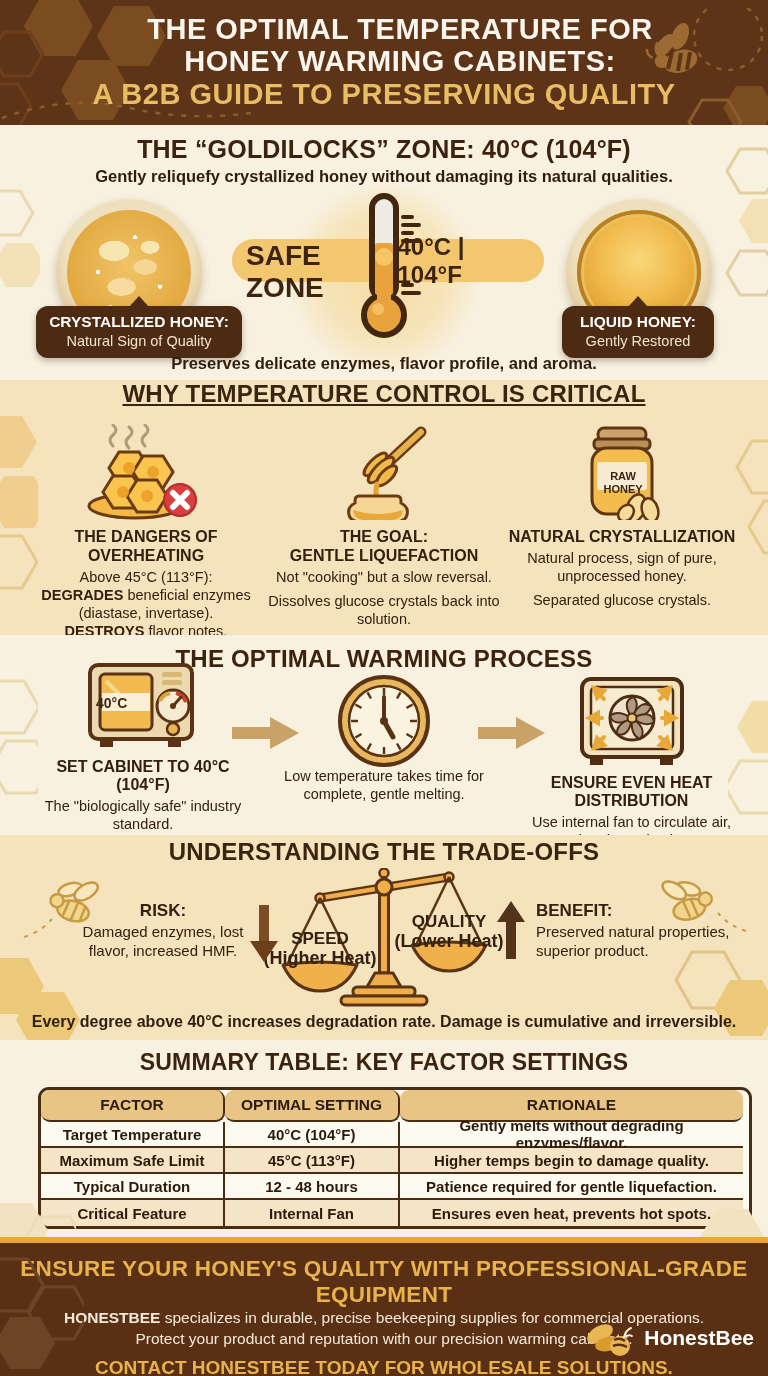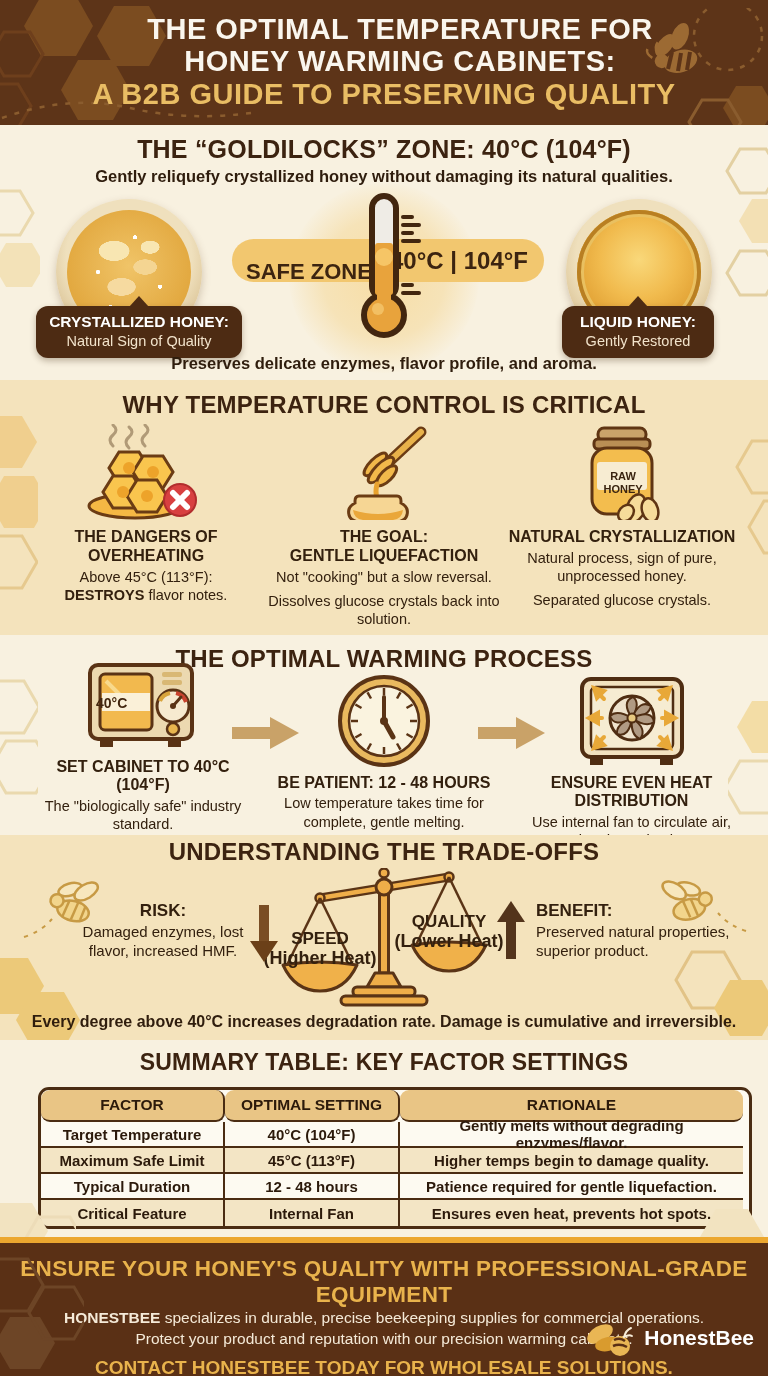--- a/index.html
+++ b/index.html
@@ -26,31 +26,31 @@
     radial-gradient(24px 15px at 44% 62%,#f6daa0 58%,transparent 60%),
     radial-gradient(16px 11px at 67% 30%,#f8e6b2 58%,transparent 60%),
     radial-gradient(3px 3px at 25% 50%,#fff 70%,transparent 72%),
     radial-gradient(3px 3px at 55% 22%,#fff 70%,transparent 72%),
     radial-gradient(3px 3px at 75% 62%,#fff 70%,transparent 72%),
     radial-gradient(3px 3px at 35% 78%,#fff 70%,transparent 72%),
     radial-gradient(circle at 50% 45%,#f0c468 0%,#e2a83f 70%,#d2952f 100%);}
   .bowl-liquid .inner{background:radial-gradient(circle at 50% 40%,#f9d87a 0%,#f1bb4e 40%,#dd9a2d 78%,#c07c1c 100%);box-shadow:inset 0 0 0 4px #b97f22,inset 0 0 0 7px #e9c060;}
   .glow{position:absolute;left:289px;top:58px;width:190px;height:190px;border-radius:50%;background:radial-gradient(circle,#f7ddA5 0%,#f6e3b8 45%,rgba(248,241,224,0) 72%);}
   .pill{position:absolute;left:232px;top:114px;width:312px;height:43px;border-radius:22px;background:#f2c76f;display:flex;align-items:center;justify-content:space-between;padding:0 16px 0 14px;box-sizing:border-box;}
-  .pill .sz{font-size:22px;font-weight:800;color:#3c2410;margin-top:22px;}
+  .pill .sz{font-size:28px;font-weight:800;color:#3c2410;margin-top:22px;}
   .pill .tv{font-size:24px;font-weight:800;color:#3c2410;}
   .thermo{position:absolute;left:341px;top:66px;}
   .badge{position:absolute;background:#4d2b13;border-radius:12px;color:#fff;text-align:center;padding:7px 10px 8px;box-sizing:border-box;box-shadow:0 3px 6px rgba(60,35,10,.3);}
   .badge:before{content:"";position:absolute;top:-10px;left:50%;margin-left:-10px;border-left:10px solid transparent;border-right:10px solid transparent;border-bottom:11px solid #4d2b13;}
   .badge .bt{font-size:15.5px;font-weight:800;line-height:1.2;}
   .badge .bs{font-size:14.5px;color:#f2e3cb;line-height:1.25;}
   .goldi .footnote{position:absolute;bottom:7px;width:100%;text-align:center;font-size:16.5px;font-weight:600;color:#2f1d0d;}
   
   .why{height:255px;}
-  .why .title{padding-top:11px;}
+  .why .title{text-decoration:underline;}
   .col3wrap{position:absolute;top:44px;left:0;width:768px;display:flex;justify-content:center;}
   .wcol{width:238px;text-align:center;}
   .wcol .iconbox{height:96px;display:flex;align-items:flex-end;justify-content:center;position:relative;}
   .wcol h3{margin:8px 0 2px;font-size:16px;font-weight:800;color:#33200e;line-height:1.18;}
   .wcol .body{font-size:14.5px;color:#33200e;line-height:1.25;font-weight:500;}
   .wcol .body p{margin:0 0 6px;}
   .jar-label{position:absolute;left:50%;transform:translateX(-50%);top:46px;width:60px;font-size:11px;font-weight:800;color:#3a2410;white-space:pre-line;line-height:1.15;}
   
   .process{height:200px;}
   .process .title{padding-top:10px;}
@@ -228,20 +228,21 @@
           <circle cx="97" cy="76" r="16" fill="#d84040" stroke="#b22d2d" stroke-width="2"></circle>
           <g stroke="#ffffff" stroke-width="6" stroke-linecap="round">
             <line x1="90" y1="69" x2="104" y2="83"></line>
               <line x1="104" y1="69" x2="90" y2="83"></line>
           </g>
         </svg>
       </div>
       <h3>THE DANGERS OF OVERHEATING</h3>
       <div class="body">
         <div>Above 45°C (113°F):</div>
+        <div><b>DEGRADES</b><span> beneficial enzymes (diastase, invertase).</span></div>
         <div><b>DESTROYS</b><span> flavor notes.</span></div>
 
       </div>
     </div>
 
     <div class="wcol">
       <div class="iconbox">
         <svg width="110" height="96" viewBox="0 0 110 96">
           <line x1="92" y1="8" x2="62" y2="36" stroke="#6b3c14" stroke-width="11" stroke-linecap="round"></line>
           <line x1="92" y1="8" x2="62" y2="36" stroke="#e8b24a" stroke-width="6" stroke-linecap="round"></line>
@@ -343,21 +344,20 @@
           <line x1="18.4" y1="62.5" x2="24.5" y2="59"></line>
             <line x1="69.5" y1="33" x2="75.6" y2="29.5"></line>
           <line x1="30.5" y1="74.6" x2="34" y2="68.5"></line>
             <line x1="60" y1="23.5" x2="63.5" y2="17.4"></line>
         </g>
         <line x1="47" y1="46" x2="47" y2="22" stroke="#5a3315" stroke-width="4" stroke-linecap="round"></line>
         <line x1="47" y1="46" x2="56" y2="62" stroke="#5a3315" stroke-width="5" stroke-linecap="round"></line>
         <circle cx="47" cy="46" r="4" fill="#5a3315"></circle>
       </svg>
     </div>
-    <h3>BE PATIENT: 12 - 48 HOURS</h3>
     <div class="body">Low temperature takes time for complete, gentle melting.</div>
   </div>
 
   <svg class="parrow" style="left:478px;" width="68" height="40" viewBox="0 0 68 40">
     <polygon points="0,14 38,14 38,4 67,20 38,36 38,26 0,26" fill="#c9a268"></polygon>
   </svg>
 
   <div class="pstep" style="left:509px;top:40px;width:245px;">
     <div class="iconbox">
       <svg width="116" height="92" viewBox="0 0 116 92">

